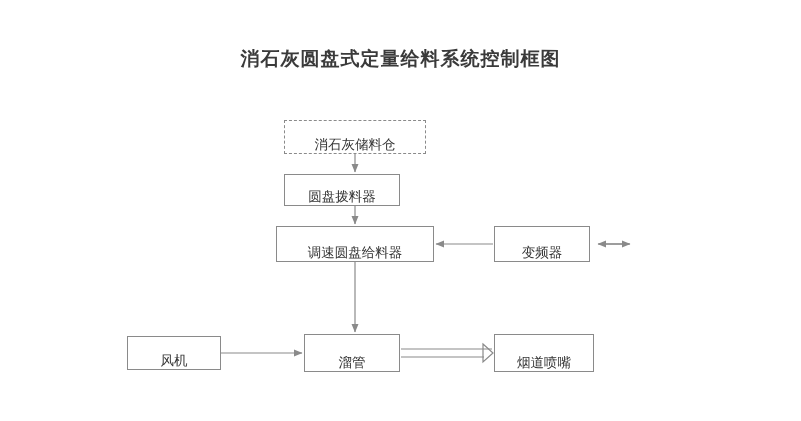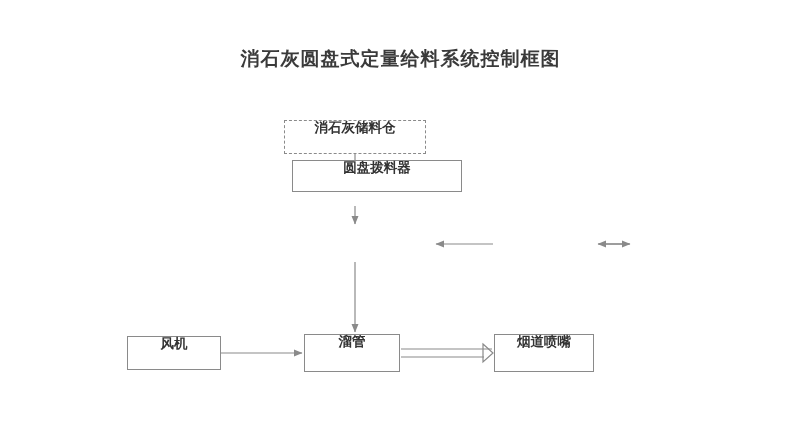--- a/index.html
+++ b/index.html
@@ -27,29 +27,28 @@
     font-size: 19px;
     color: #3a3a3a;
     letter-spacing: 1px;
     font-family: "Liberation Serif", serif;
     font-weight: bold;
   }
   .node {
     position: absolute;
     box-sizing: border-box;
     display: flex;
-    align-items: flex-start;
+    align-items: flex-end;
     justify-content: center;
     font-size: 13.5px;
     color: #333333;
     background: #ffffff;
     border: 1px solid #8a8a8a;
     line-height: 1.1;
     white-space: nowrap;
-    font-weight: bold;
   }
   .node.dashed {
     border-style: dashed;
     border-color: #8a8a8a;
   }
   svg#wires {
     position: absolute;
     left: 0;
     top: 0;
     width: 801px;
@@ -91,25 +90,31 @@
 
     <line class="wire" x1="401" y1="349" x2="492" y2="349"></line>
     <line class="wire" x1="401" y1="357" x2="484" y2="357"></line>
     <path class="wire" d="M483,344 L493,353 L483,362 z" fill="#8a8a8a" stroke="none"></path>
   </svg>
 
   <div class="node dashed" style="left:284px; top:120px; width:142px; height:34px;">
     <span>消石灰储料仓</span>
   </div>
 
-  <div class="node" style="left:284px; top:160px; width:170px; height:32px;margin-left:8px;">
+  <div class="node" style="left:284px; top:174px; width:116px; height:32px;">
     <span>圆盘拨料器</span>
   </div>
 
+  <div class="node" style="left:276px; top:226px; width:158px; height:36px;">
+    <span>调速圆盘给料器</span>
+  </div>
 
+  <div class="node" style="left:494px; top:226px; width:96px; height:36px;">
+    <span>变频器</span>
+  </div>
 
 
   <div class="node" style="left:127px; top:336px; width:94px; height:34px;">
     <span>风机</span>
   </div>
 
   <div class="node" style="left:494px; top:334px; width:100px; height:38px;">
     <span>烟道喷嘴</span>
   </div>
 

